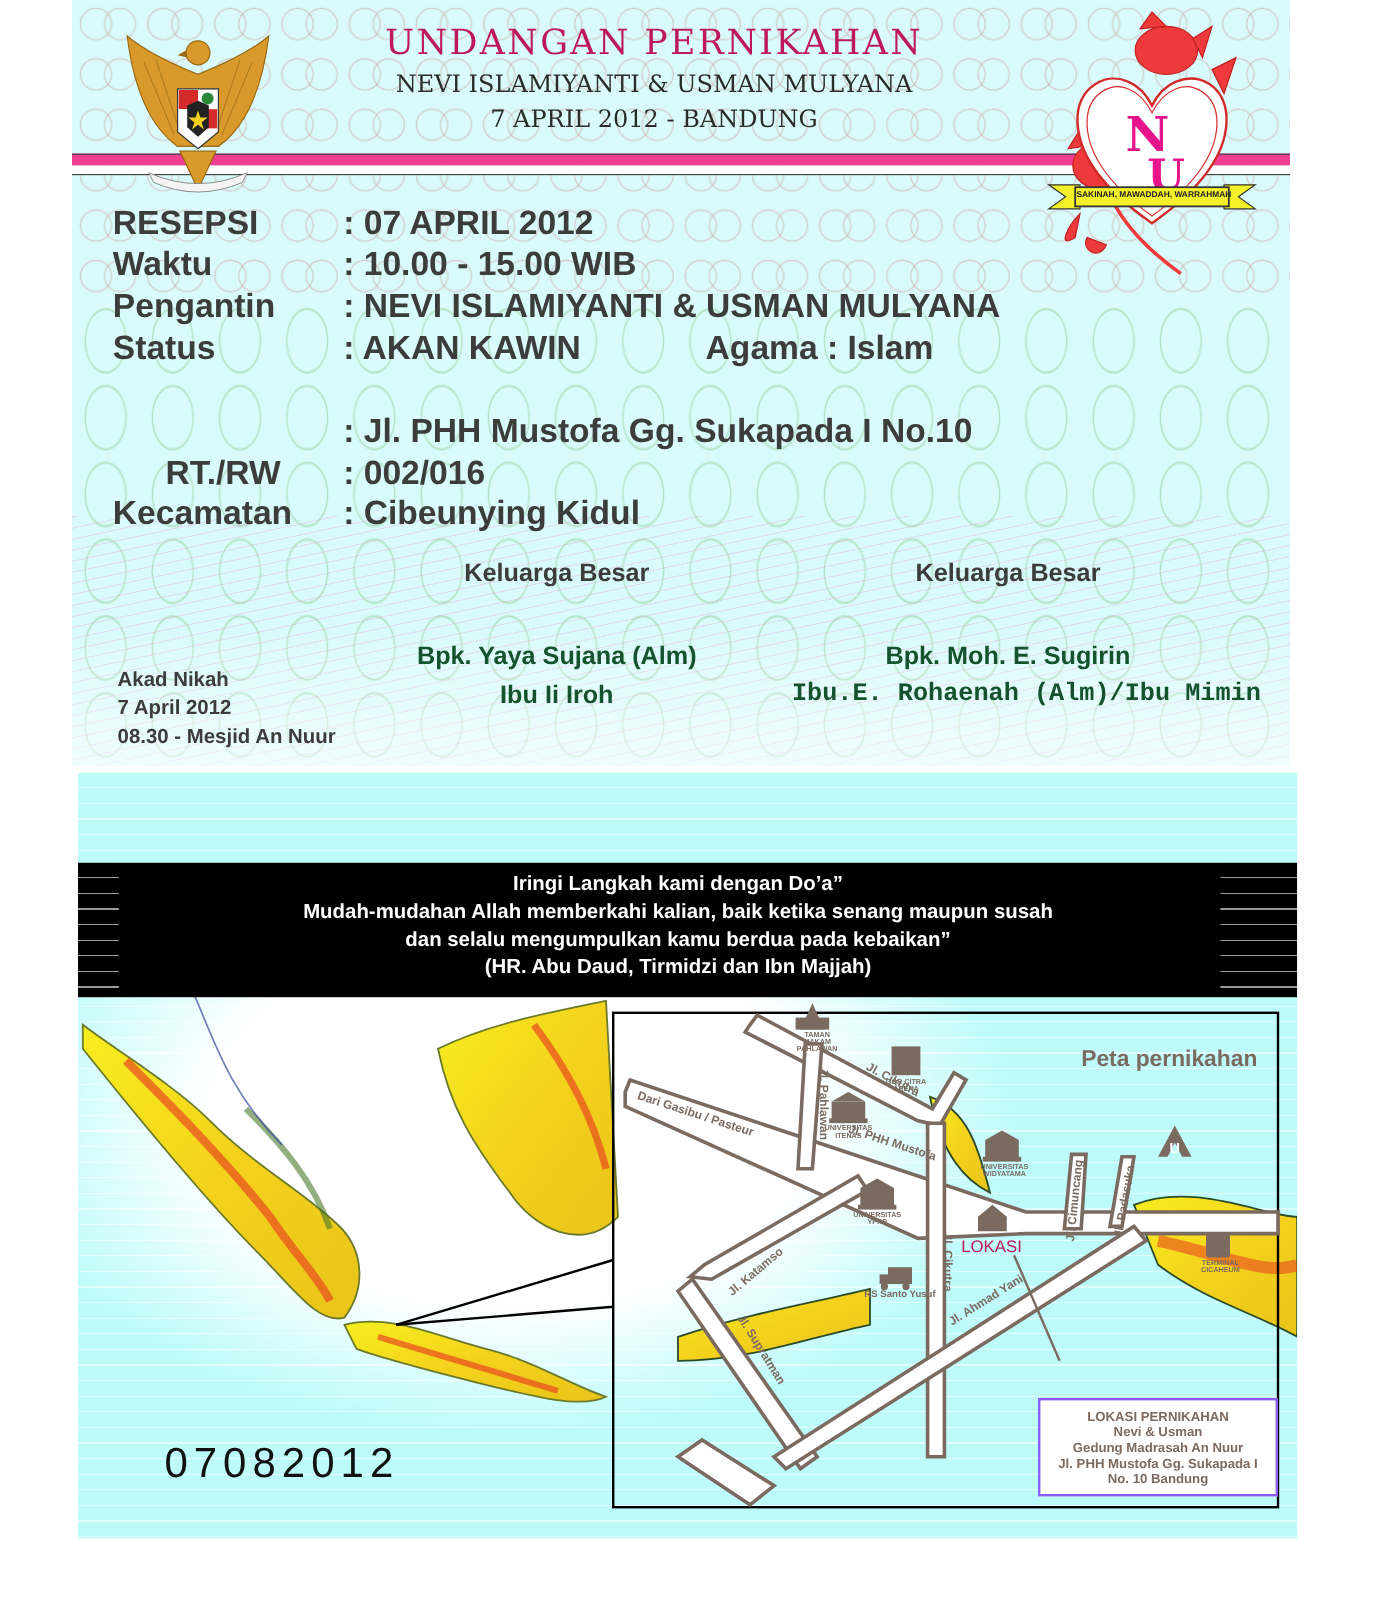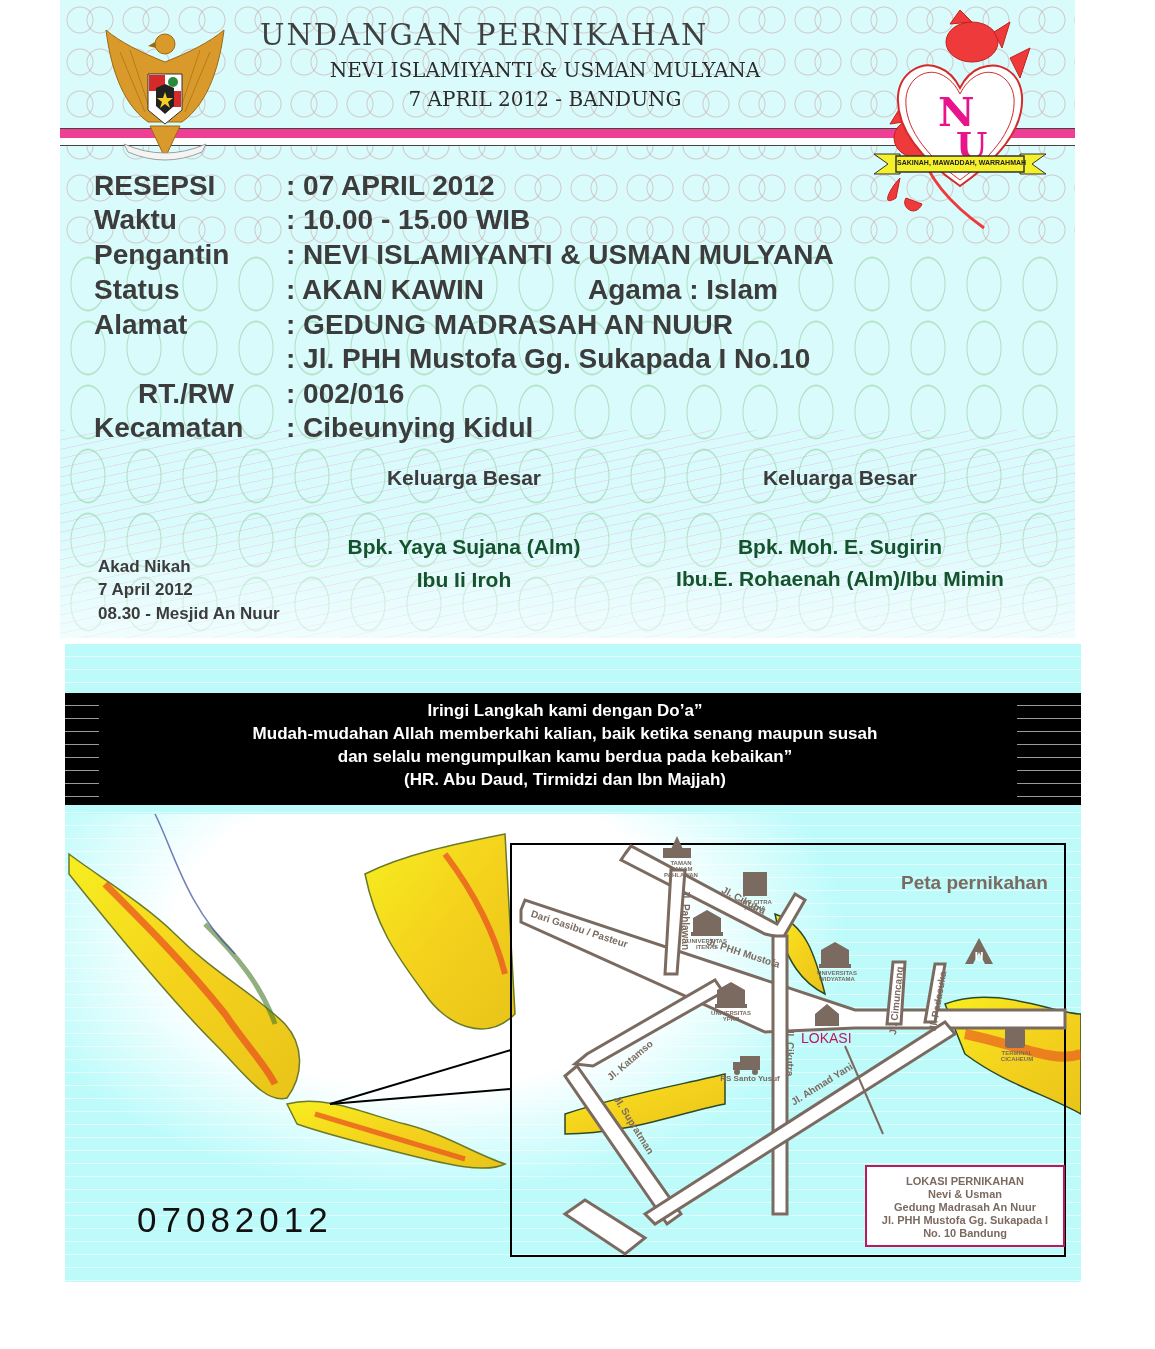--- a/index.html
+++ b/index.html
@@ -27,22 +27,22 @@
   .card-top .pattern-c {
     position: absolute; left: 0; top: 430px; width: 100%; height: 208px;
     background: repeating-linear-gradient(-12deg, transparent 0 8px, rgba(240,150,220,0.28) 8px 9px);
   }
   .card-top .fade-bottom {
     position: absolute; left: 0; top: 520px; width: 100%; height: 118px;
     background: linear-gradient(to bottom, rgba(255,255,255,0) 0%, rgba(255,255,255,0.6) 100%);
   }
 
   .title-main {
-    position: absolute; left: 200px; top: 18px; width: 570px; 
-    font-family: "DejaVu Serif", serif; font-size: 29px; letter-spacing: 2px; color: #404040;
+    position: absolute; left: 200px; top: 18px; width: 570px; text-align: center;
+    font-family: "DejaVu Serif", serif; font-size: 29px; letter-spacing: 2px; color: #be185d;
   }
   .title-sub {
     position: absolute; left: 200px; top: 58px; width: 570px; text-align: center;
     font-family: "DejaVu Serif", serif; font-size: 20px; color: #2b2b2b;
   }
   .title-date {
     position: absolute; left: 200px; top: 87px; width: 570px; text-align: center;
     font-family: "DejaVu Serif", serif; font-size: 20px; color: #2b2b2b;
   }
 
@@ -68,36 +68,36 @@
   }
   .card-bottom .lines {
     position: absolute; left: 0; top: 0; width: 100%; height: 100%;
     background: repeating-linear-gradient(to bottom, transparent 0 12px, rgba(255,255,255,0.55) 12px 13px);
   }
   .card-bottom .sea {
     position: absolute; left: 0; top: 170px; width: 100%; height: 468px;
     background: radial-gradient(ellipse 420px 260px at 360px 120px, #ffffff 60%, rgba(255,255,255,0) 100%);
   }
   .quote-band {
-    position: absolute; left: 0; top: 49px; width: 1016px; height: 112px; background: #000;
+    position: absolute; left: 0; top: 75px; width: 1016px; height: 112px; background: #000;
   }
   .quote-band .side { position: absolute; top: 0; width: 100px; height: 112px;
     background: repeating-linear-gradient(to bottom, transparent 0 12px, #9a9a9a 12px 13px); }
   .quote-band .side.left { left: 0; width: 34px; }
   .quote-band .side.right { right: 0; width: 64px; }
   .quote-text { position: absolute; left: 40px; top: 6px; width: 920px; text-align: center; color: #fff; font-weight: bold; font-size: 17px; line-height: 23px; }
 
   .map-svg { position: absolute; left: 0; top: 170px; width: 1016px; height: 468px; }
 
   .peta-title { position: absolute; left: 796px; top: 228px; font-weight: bold; font-size: 19px; color: #7b6a60; margin-left: 40px; }
   .serial { position: absolute; left: 72px; top: 556px; font-size: 35px; letter-spacing: 5px; color: #111; }
 
   .loc-box {
     position: absolute; left: 800px; top: 820px; width: 200px; height: 94px;
-    border: 2px solid #be185d; background: #fff; text-align: center;
+    border: 2px solid #8b5cf6; background: #fff; text-align: center;
     font-weight: bold; font-size: 11px; color: #7b6a60; line-height: 13px; padding-top: 6px;
   }
   .map-lbl { position: absolute; font-size: 10px; color: #7b6a60; white-space: nowrap; font-weight: bold; transform-origin: left top; }
   .poi-lbl { position: absolute; font-size: 6px; color: #7b6a60; white-space: nowrap; text-align: center; font-weight: bold; }
   .lokasi-lbl { position: absolute; font-size: 14px; font-weight: normal; color: #be185d; }
 </style>
 </head>
 <body>
 
 <div class="card-top">
@@ -163,39 +163,36 @@
   <div class="info-row" style="top:204px;">
     <span class="lbl">Waktu</span><span>: 10.00 - 15.00 WIB</span>
   </div>
   <div class="info-row" style="top:239px;">
     <span class="lbl">Pengantin</span><span>: NEVI ISLAMIYANTI &amp; USMAN MULYANA</span>
   </div>
   <div class="info-row" style="top:274px;">
     <span class="lbl">Status</span><span>: AKAN KAWIN</span>
     <span class="agama">Agama : Islam</span>
   </div>
-  <div class="info-row" style="top:309px;">
-    <span class="lbl">Alamat</span><span>: GEDUNG MADRASAH AN NUUR</span>
-  </div>
   <div class="info-row" style="top:343px;">
     <span class="lbl"></span><span>: Jl. PHH Mustofa Gg. Sukapada I No.10</span>
   </div>
   <div class="info-row" style="top:378px;">
     <span class="lbl indent">RT./RW</span><span>: 002/016</span>
   </div>
   <div class="info-row" style="top:412px;">
     <span class="lbl">Kecamatan</span><span>: Cibeunying Kidul</span>
   </div>
 
   <div class="family-head" style="left:254px;top:466px;width:300px;">Keluarga Besar</div>
   <div class="family-head" style="left:630px;top:466px;width:300px;">Keluarga Besar</div>
   <div class="family-name" style="left:254px;top:535px;width:300px;">Bpk. Yaya Sujana (Alm)</div>
   <div class="family-name" style="left:630px;top:535px;width:300px;">Bpk. Moh. E. Sugirin</div>
   <div class="family-name" style="left:254px;top:568px;width:300px;">Ibu Ii Iroh</div>
-  <div class="family-name" style="left:600px;top:567px;width:360px;">Ibu.E. Rohaenah (Alm)/Ibu Mimin</div>
+  <div class="family-name" style="left:600px;top:567px;width:360px;font-family:Liberation Mono, monospace;">Ibu.E. Rohaenah (Alm)/Ibu Mimin</div>
 
   <div class="akad" style="top:557px;">Akad Nikah</div>
   <div class="akad" style="top:580px;">7 April 2012</div>
   <div class="akad" style="top:604px;">08.30 - Mesjid An Nuur</div>
 </div>
 
 <div class="card-bottom">
   <div class="lines"></div>
   <div class="sea"></div>
 

